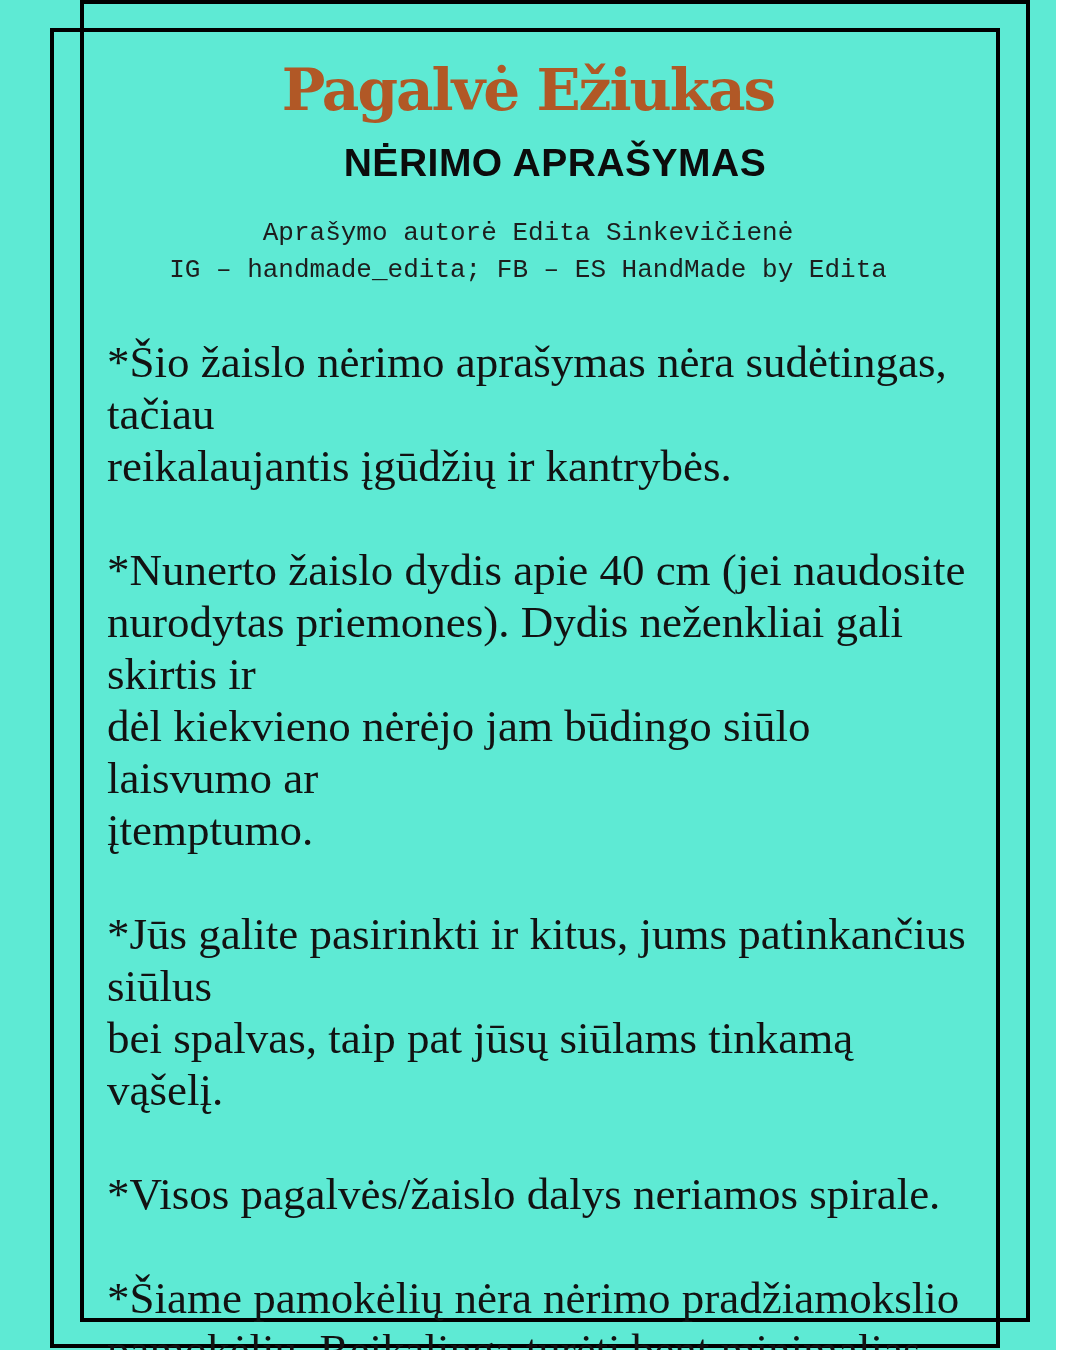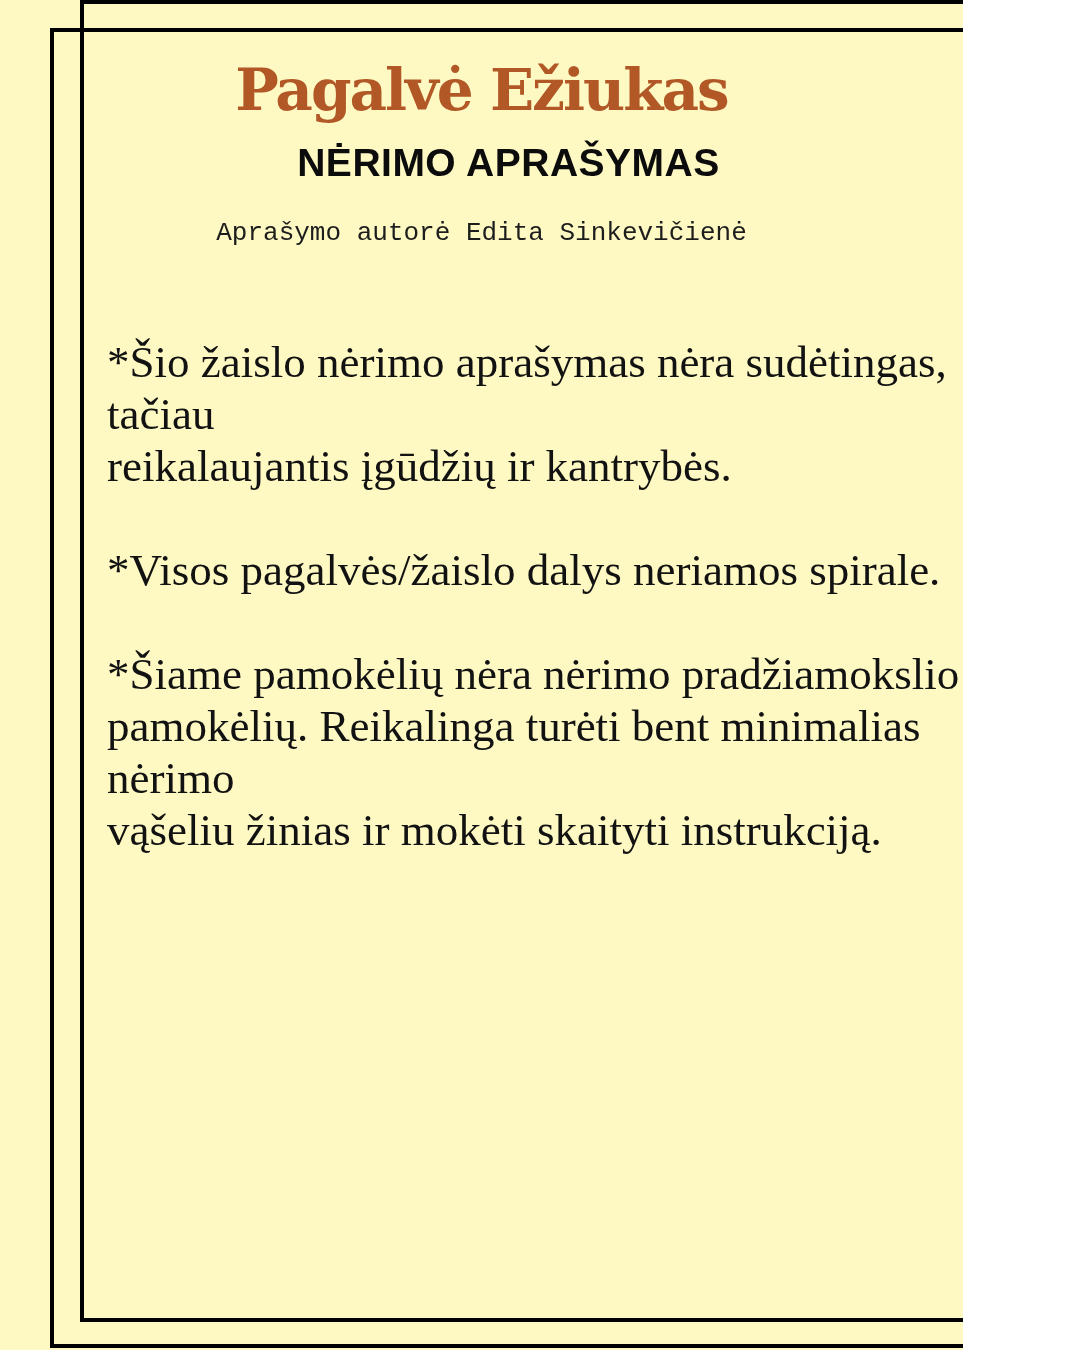--- a/index.html
+++ b/index.html
@@ -2,23 +2,23 @@
 <html><head>
 <meta charset="utf-8">
 <style>
   html, body {
     margin: 0;
     padding: 0;
     background: #ffffff;
   }
   .page {
     position: relative;
-    width: 963px;
+    width: 1056px;
     height: 1350px;
-    background: #fef9c3;
+    background: #5eead4;
     overflow: hidden;
     font-family: "Liberation Sans", sans-serif;
   }
   .frame {
     position: absolute;
     border: 4px solid #000000;
     background: transparent;
     box-sizing: border-box;
   }
   .frame-back {
@@ -105,25 +105,32 @@
   <div class="frame frame-front"></div>
 
   <div class="content">
 
     <h1 class="title">Pagalvė Ežiukas</h1>
 
     <h2 class="subtitle">NĖRIMO APRAŠYMAS</h2>
 
     <div class="author">
       <div>Aprašymo autorė Edita Sinkevičienė</div>
+      <div>IG – handmade_edita; FB – ES HandMade by Edita</div>
     </div>
 
     <div class="body-text">
       <p>*Šio žaislo nėrimo aprašymas nėra sudėtingas, tačiau
 reikalaujantis įgūdžių ir kantrybės.</p>
+      <p>*Nunerto žaislo dydis apie 40 cm (jei naudosite
+nurodytas priemones). Dydis neženkliai gali skirtis ir
+dėl kiekvieno nėrėjo jam būdingo siūlo laisvumo ar
+įtemptumo.</p>
+      <p>*Jūs galite pasirinkti ir kitus, jums patinkančius siūlus
+bei spalvas, taip pat jūsų siūlams tinkamą vąšelį.</p>
       <p>*Visos pagalvės/žaislo dalys neriamos spirale.</p>
       <p>*Šiame pamokėlių nėra nėrimo pradžiamokslio
 pamokėlių. Reikalinga turėti bent minimalias nėrimo
 vąšeliu žinias ir mokėti skaityti instrukciją.</p>
     </div>
 
   </div>
 </div>
 
 </body></html>

